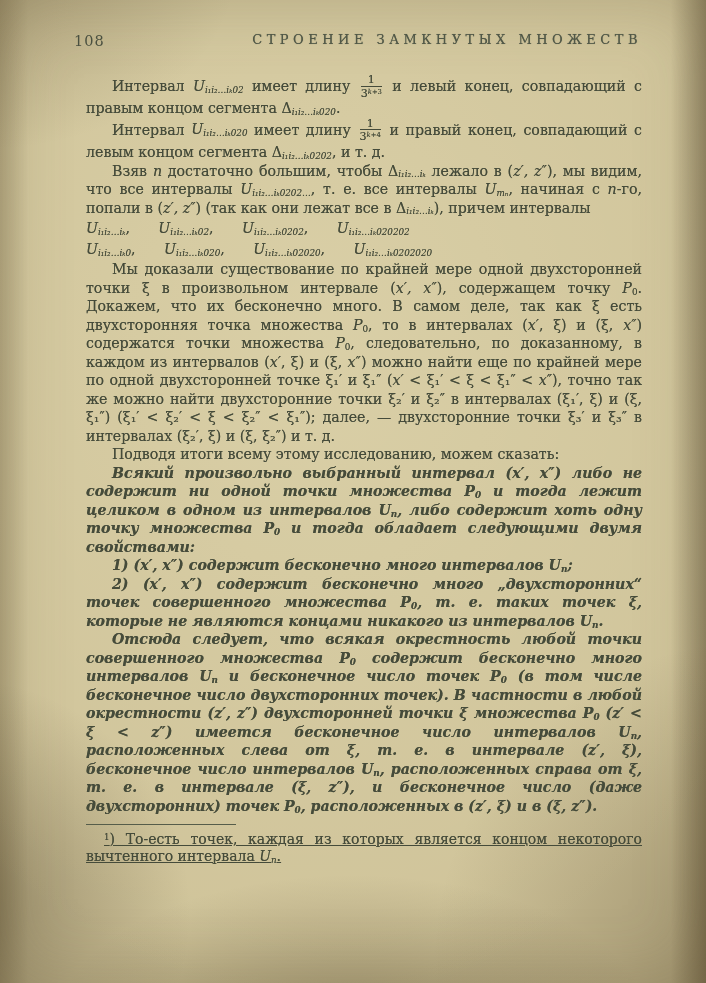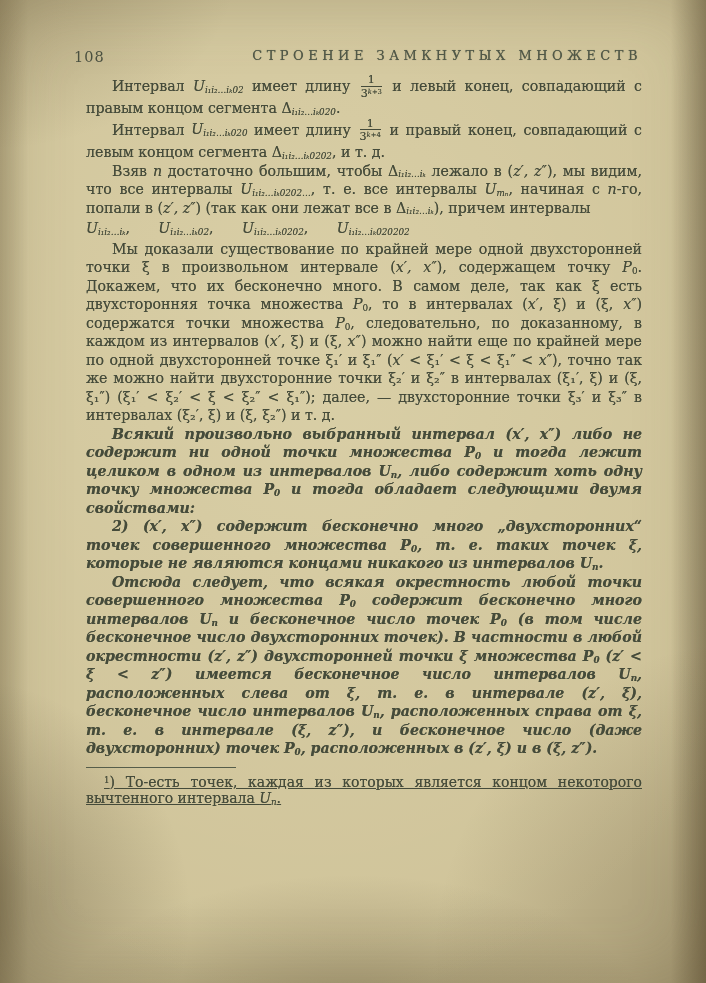--- a/index.html
+++ b/index.html
@@ -14,21 +14,21 @@
     background:
       radial-gradient(ellipse 120% 110% at 45% 35%, rgba(255,250,215,0.22), rgba(0,0,0,0) 62%),
       radial-gradient(ellipse 85% 60% at 108% 98%, rgba(73,58,32,0.38), rgba(0,0,0,0) 55%),
       radial-gradient(ellipse 55% 40% at -6% 93%, rgba(62,50,28,0.42), rgba(0,0,0,0) 60%),
       radial-gradient(ellipse 65% 35% at -2% -4%, rgba(82,67,40,0.32), rgba(0,0,0,0) 55%),
       radial-gradient(ellipse 70% 25% at 50% 104%, rgba(70,58,32,0.35), rgba(0,0,0,0) 60%),
       linear-gradient(90deg, rgba(92,77,46,0.28) 0%, rgba(0,0,0,0) 4%, rgba(0,0,0,0) 95%, rgba(70,56,32,0.45) 100%),
       #cfc399;
     box-shadow: inset 0 0 70px rgba(95,82,50,0.30);
   }
-  .header { position:absolute; top:32px; left:86px; width:556px; height:20px;margin-top:16px; }
+  .header { position:absolute; top:32px; left:86px; width:556px; height:20px; }
   .pagenum {
     position:absolute; left:-12px; top:1px;
     font-size:14.5px; letter-spacing:1px; color:#4a5040;
   }
   .running-title {
     display:block; text-align:right;
     font-size:13px; letter-spacing:4.5px;
     color:#515847;
     text-shadow:0 0 0.7px rgba(81,88,71,0.8);
   }
@@ -69,22 +69,25 @@
   <div class="header">
     <span class="pagenum">108</span>
     <span class="running-title">СТРОЕНИЕ ЗАМКНУТЫХ МНОЖЕСТВ</span>
   </div>
 
   <div class="text">
     <p class="para">Интервал <span class="v">U<sub>i₁i₂…iₖ02</sub></span> имеет длину <span class="fr"><span class="fn">1</span><span class="fd">3<sup><i>k</i>+3</sup></span></span> и левый конец, совпадающий с правым концом сегмента Δ<sub class="v">i₁i₂…iₖ020</sub>.</p>
     <p class="para">Интервал <span class="v">U<sub>i₁i₂…iₖ020</sub></span> имеет длину <span class="fr"><span class="fn">1</span><span class="fd">3<sup><i>k</i>+4</sup></span></span> и правый конец, совпадающий с левым концом сегмента Δ<sub class="v">i₁i₂…iₖ0202</sub>, и т. д.</p>
     <p class="para">Взяв <span class="v">n</span> достаточно большим, чтобы Δ<sub class="v">i₁i₂…iₖ</sub> лежало в (<span class="v">z′, z″</span>), мы видим, что все интервалы <span class="v">U<sub>i₁i₂…iₖ0202…</sub></span>, т. е. все интервалы <span class="v">U<sub>mₙ</sub></span>, начиная с <span class="v">n</span>-го, попали в (<span class="v">z′, z″</span>) (так как они лежат все в Δ<sub class="v">i₁i₂…iₖ</sub>), причем интервалы</p>
     <div class="disp"><span class="v">U<sub>i₁i₂…iₖ</sub></span>,  <span class="v">U<sub>i₁i₂…iₖ02</sub></span>,  <span class="v">U<sub>i₁i₂…iₖ0202</sub></span>,  <span class="v">U<sub>i₁i₂…iₖ020202</sub></span></div>
+    <div class="disp"><span class="v">U<sub>i₁i₂…iₖ0</sub></span>,  <span class="v">U<sub>i₁i₂…iₖ020</sub></span>,  <span class="v">U<sub>i₁i₂…iₖ02020</sub></span>,  <span class="v">U<sub>i₁i₂…iₖ0202020</sub></span></div>
     <p class="para">Мы доказали существование по крайней мере одной двухсторонней точки ξ в произвольном интервале (<span class="v">x′, x″</span>), содержащем точку <span class="v">P</span><sub>0</sub>. Докажем, что их бесконечно много. В самом деле, так как ξ есть двухсторонняя точка множества <span class="v">P</span><sub>0</sub>, то в интервалах (<span class="v">x′</span>, ξ) и (ξ, <span class="v">x″</span>) содержатся точки множества <span class="v">P</span><sub>0</sub>, следовательно, по доказанному, в каждом из интервалов (<span class="v">x′</span>, ξ) и (ξ, <span class="v">x″</span>) можно найти еще по крайней мере по одной двухсторонней точке ξ₁′ и ξ₁″ (<span class="v">x′</span> &lt; ξ₁′ &lt; ξ &lt; ξ₁″ &lt; <span class="v">x″</span>), точно так же можно найти двухсторонние точки ξ₂′ и ξ₂″ в интервалах (ξ₁′, ξ) и (ξ, ξ₁″) (ξ₁′ &lt; ξ₂′ &lt; ξ &lt; ξ₂″ &lt; ξ₁″); далее, — двухсторонние точки ξ₃′ и ξ₃″ в интервалах (ξ₂′, ξ) и (ξ, ξ₂″) и т. д.</p>
+    <p class="para">Подводя итоги всему этому исследованию, можем сказать:</p>
     <p class="para it">Всякий произвольно выбранный интервал (x′, x″) либо не содержит ни одной точки множества P<sub>0</sub> и тогда лежит целиком в одном из интервалов U<sub>n</sub>, либо содержит хоть одну точку множества P<sub>0</sub> и тогда обладает следующими двумя свойствами:</p>
+    <p class="para it">1) (x′, x″) содержит бесконечно много интервалов U<sub>n</sub>;</p>
     <p class="para it">2) (x′, x″) содержит бесконечно много „двухсторонних“ точек совершенного множества P<sub>0</sub>, т. е. таких точек ξ, которые не являются концами никакого из интервалов U<sub>n</sub>.</p>
     <p class="para it">Отсюда следует, что всякая окрестность любой точки совершенного множества P<sub>0</sub> содержит бесконечно много интервалов U<sub>n</sub> и бесконечное число точек P<sub>0</sub> (в том числе бесконечное число двухсторонних точек). В частности в любой окрестности (z′, z″) двухсторонней точки ξ множества P<sub>0</sub> (z′ &lt; ξ &lt; z″) имеется бесконечное число интервалов U<sub>n</sub>, расположенных слева от ξ, т. е. в интервале (z′, ξ), бесконечное число интервалов U<sub>n</sub>, расположенных справа от ξ, т. е. в интервале (ξ, z″), и бесконечное число (даже двухсторонних) точек P<sub>0</sub>, расположенных в (z′, ξ) и в (ξ, z″).</p>
 
     <hr class="footrule">
     <p class="footnote"><sup>1</sup>) То-есть точек, каждая из которых является концом некоторого вычтенного интервала <span class="v">U<sub>n</sub></span>.</p>
   </div>
 
 </div>
 
 </body></html>

